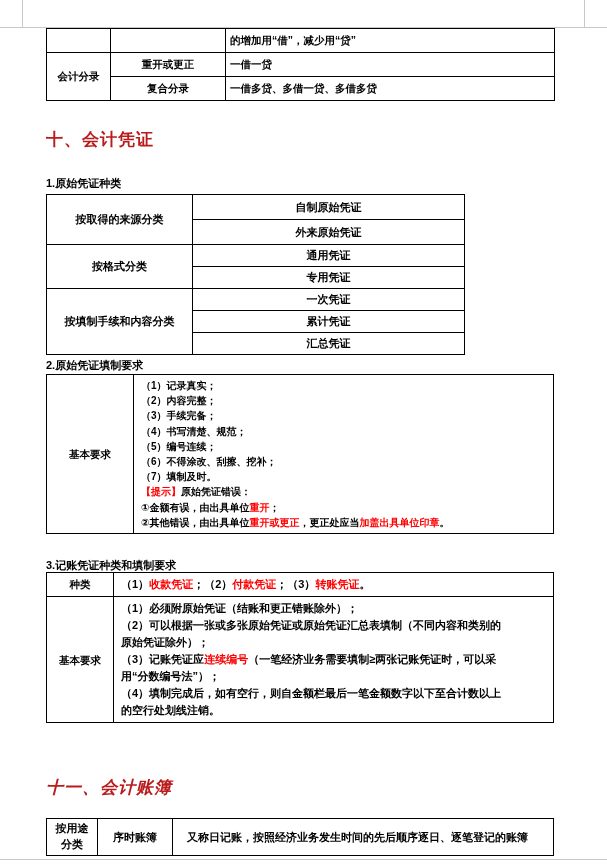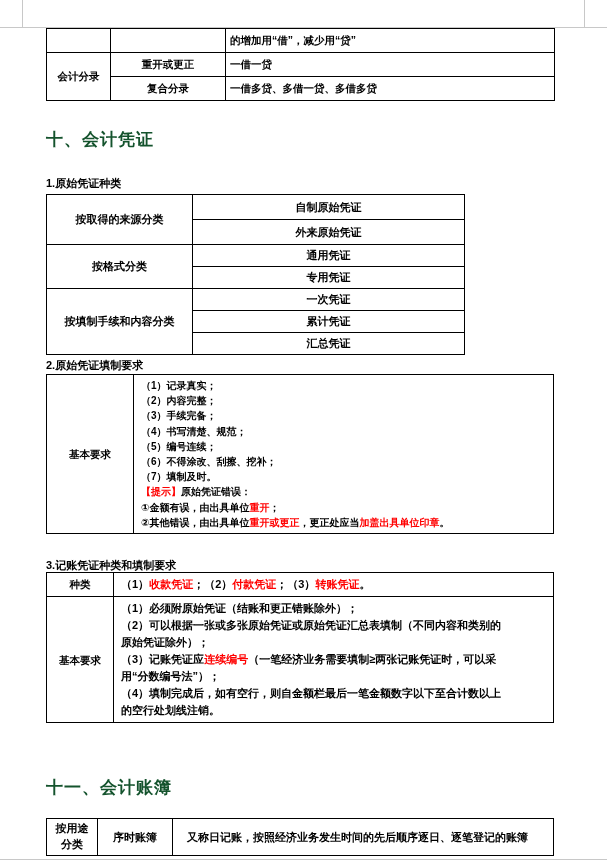--- a/index.html
+++ b/index.html
@@ -39,26 +39,26 @@
   .abs { position: absolute; }
 
   
   #tbl-top { left: 46px; top: 28px; width: 508px; }
   #tbl-top td { height: 24px; }
 
   
   .heading {
     font-size: 17px;
     font-weight: bold;
-    color: #14532d;
+    color: #b91c1c;
     letter-spacing: 1px;
     white-space: nowrap;
   }
   #hd-10 { left: 46px; top: 128px; }
-  #hd-11 { left: 46px; top: 776px; }
+  #hd-11 { left: 46px; top: 776px; font-style: italic; }
 
   
   .caption {
     font-size: 11px;
     font-weight: bold;
     color: #000;
     white-space: nowrap;
   }
   #cap-1 { left: 46px; top: 176px; }
   #cap-2 { left: 46px; top: 358px; }

